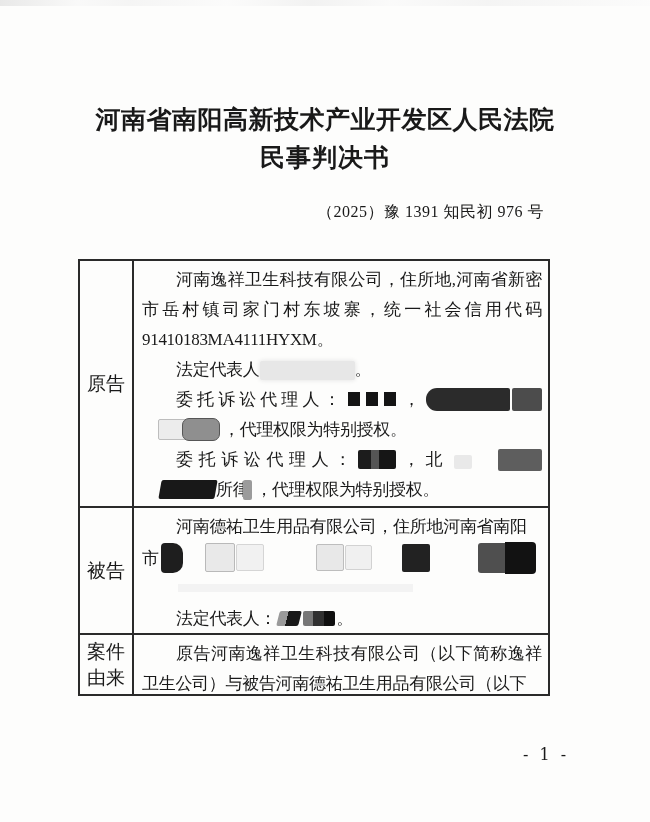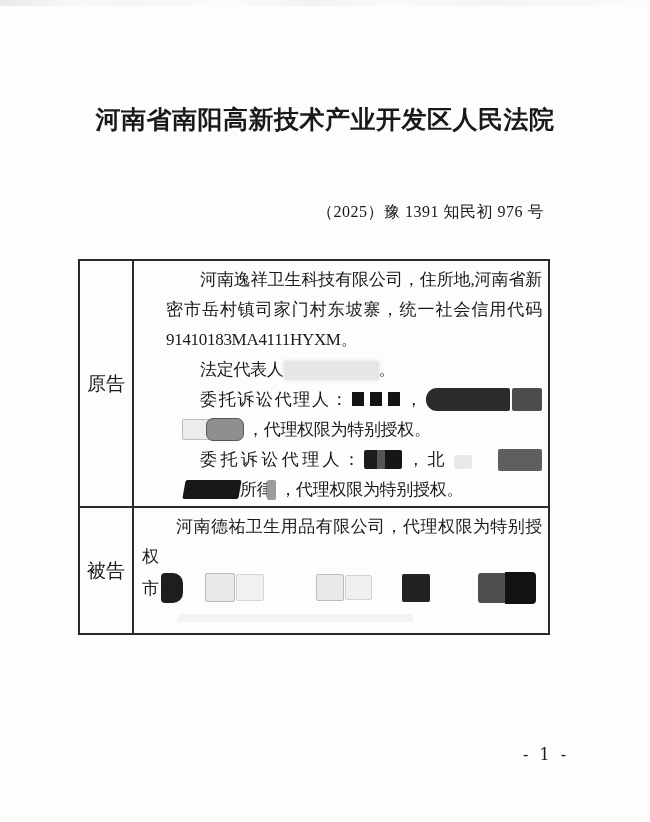--- a/index.html
+++ b/index.html
@@ -20,21 +20,21 @@
 
   .case-no { position:absolute; top:202px; right:106px; font-size:16px; letter-spacing:.5px; }
 
   .doc-table { position:absolute; top:259px; left:78px; width:472px;
     border-collapse:collapse; table-layout:fixed; }
   .doc-table td { border:2px solid #2a2a2a; }
   td.lbl { width:52px; text-align:center; vertical-align:middle; font-size:19px; padding:0;border-radius:16px; }
   td.ct  { vertical-align:top; font-size:17px; line-height:30px;
            padding:4px 6px 2px 8px; text-align:justify; letter-spacing:-.3px; }
   .cw { overflow:hidden; }
-  .cw-plaintiff { height:239px;margin-left:24px; }
+  .cw-plaintiff { height:239px; }
   .cw-defendant { height:119px; }
   .cw-origin    { height:53px; }
   p { margin:0; text-indent:2em; }
   p.noind { text-indent:0; }
 
   
   .r { display:inline-block; vertical-align:-4px; border-radius:2px; }
   .sq { display:inline-block; width:12px; height:14px; background:#141414; margin:0 3px; vertical-align:-1px; }
   .r-smudge  { width:95px;  height:19px; background:#e7e7e7; box-shadow:0 0 5px #e0e0e0; vertical-align:-5px; }
   .r-firm1   { width:84px;  height:23px; background:#2b2b2b; border-radius:11px 2px 2px 11px; margin-left:2px; vertical-align:-6px; }
@@ -65,20 +65,21 @@
              font-family:"DejaVu Serif","Liberation Serif",serif; }
 </style>
 </head>
 <body>
 
 <div class="page">
   <div class="scan-smudge"></div>
 
   <div class="titles">
     <div class="title-line1">河南省南阳高新技术产业开发区人民法院</div>
+    <div class="title-line2">民事判决书</div>
   </div>
 
   <div class="case-no">（2025）豫 1391 知民初 976 号</div>
 
   <table class="doc-table">
     <tbody>
         <tr>
       <td class="lbl">
         <span>原告</span>
       </td>
@@ -90,24 +91,35 @@
           <p><span>委托诉讼代理人：</span><span class="r r-name2"></span><span>，北</span><span class="r r-faint"></span><span class="r r-g45"></span><span class="r r-b60"></span><span>所律</span><span class="r r-tick"></span><span>，代理权限为特别授权。</span></p>
         </div>
       </td>
     </tr>
     <tr>
       <td class="lbl">
         <span>被告</span>
       </td>
       <td class="ct">
         <div class="cw cw-defendant">
-          <p>河南德祐卫生用品有限公司，代理权限为特别授权</p>
+          <p>河南德祐卫生用品有限公司，住所地河南省南阳</p>
           <p class="noind"><span>市</span><span class="r d-blob1"></span><span class="r d-l1"></span><span class="r d-l2"></span><span class="r d-l3"></span><span class="r d-l4"></span><span class="r d-b1"></span><span class="r d-g1"></span><span class="r d-b2"></span></p>
           <p class="noind"><span class="faint-bar"></span></p>
           <p><span>法定代表人：</span><span class="r lr-blob1"></span><span class="r lr-blob2"></span><span>。</span></p>
+        </div>
+      </td>
+    </tr>
+    <tr>
+      <td class="lbl">
+        <div>案件</div>
+        <div>由来</div>
+      </td>
+      <td class="ct">
+        <div class="cw cw-origin">
+          <p>原告河南逸祥卫生科技有限公司（以下简称逸祥卫生公司）与被告河南德祐卫生用品有限公司（以下</p>
         </div>
       </td>
     </tr>
   </tbody>
     </table>
 
   <div class="page-no">- 1 -</div>
 </div>
 
 </body></html>

